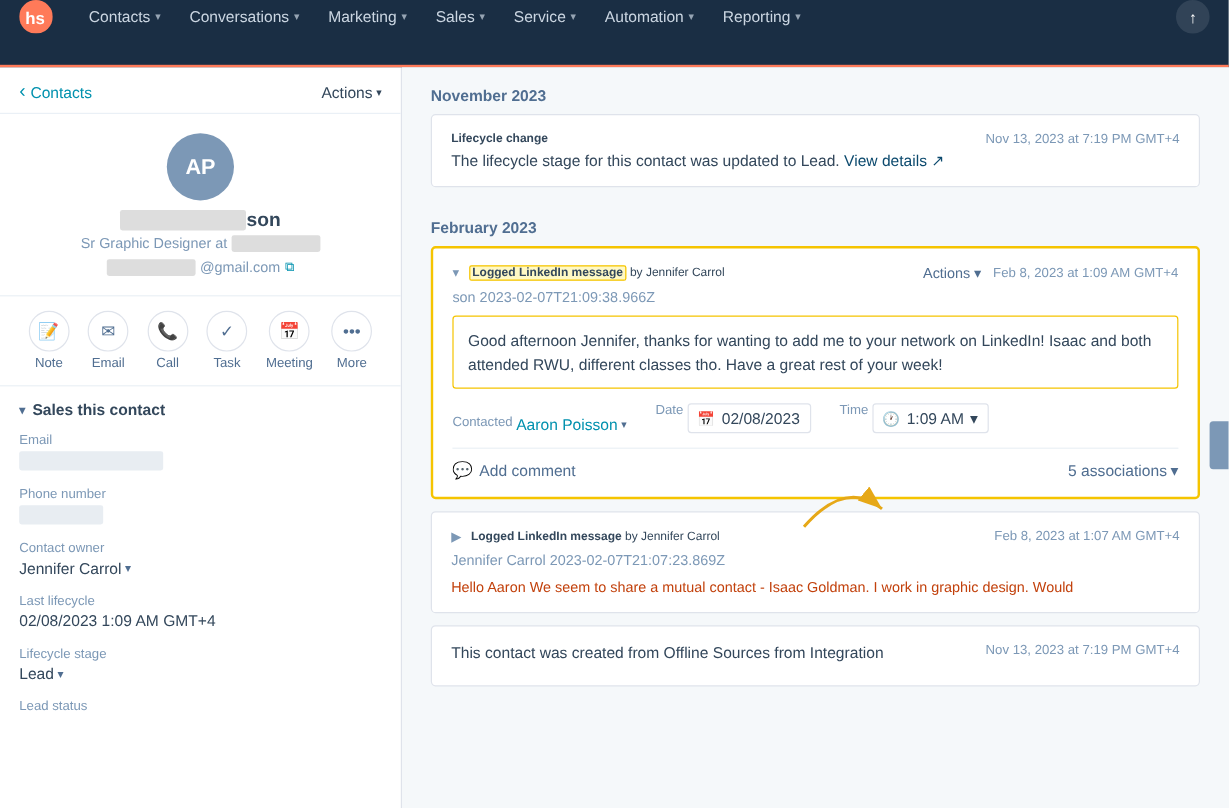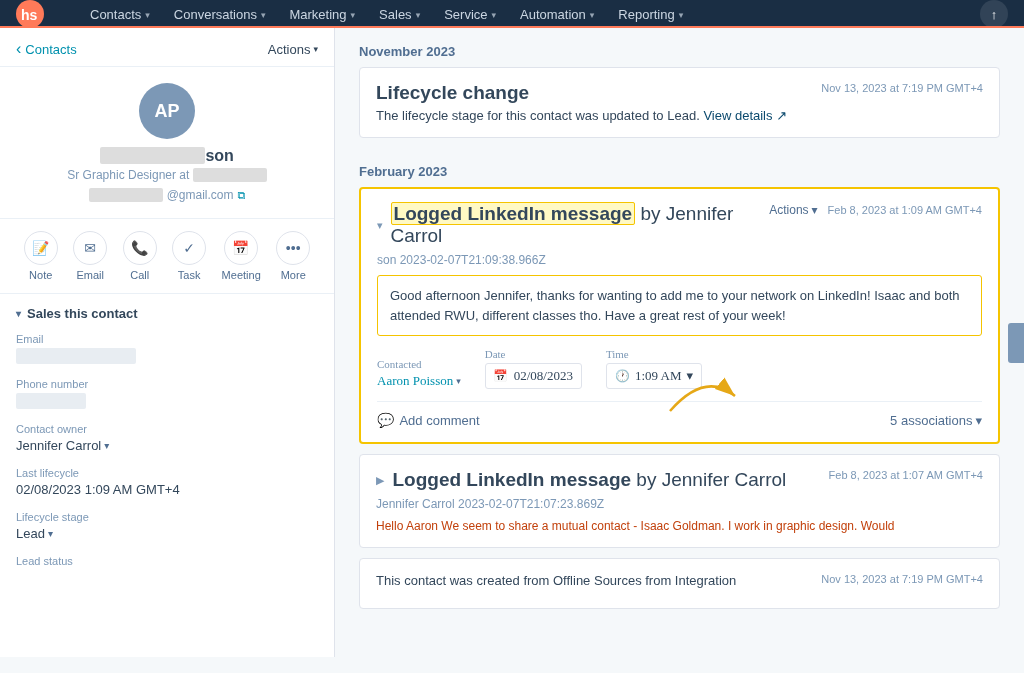--- a/index.html
+++ b/index.html
@@ -1,26 +1,25 @@
 <!DOCTYPE html>
 <html><head>
   <meta charset="utf-8">
   <style>
     * { box-sizing: border-box; margin: 0; padding: 0; }
     body { font-family: -apple-system, BlinkMacSystemFont, 'Segoe UI', sans-serif; font-size: 13px; background: #f5f8fa; color: #33475b; }
 
     
     .top-nav {
       background: #1a2e44;
-      height: 28px;
-      display: flex;
-      align-items: flex-end;
+      height: 56px;
+      display: flex;
+      align-items: flex-start;
       padding: 0 16px;
       position: relative;
-      gap: 16px;
     }
     .top-nav-logo {
       width: 28px; height: 28px;
       margin-right: 20px;
       flex-shrink: 0;
     }
     .top-nav-logo svg { width: 28px; height: 28px; }
     .nav-items { display: flex; align-items: center; gap: 4px; flex: 1; }
     .nav-item {
       color: #cbd6e2;
@@ -215,23 +214,24 @@
       border: 2px solid #f5c400;
     }
 
     .card-header {
       display: flex;
       justify-content: space-between;
       align-items: flex-start;
       margin-bottom: 6px;
     }
     .card-title {
-      font-size: 19px;
+      font-size: 10px;
       font-weight: 600;
       color: #33475b;
+      text-align: right;
     }
     .card-title .author { font-weight: 400; }
     .card-title .highlighted-text {
       background: #fff9c4;
       border: 1.5px solid #f5c400;
       border-radius: 2px;
       padding: 0 2px;
       font-weight: 600;
     }
     .card-timestamp {
@@ -263,21 +263,21 @@
       line-height: 1.5;
       margin-bottom: 12px;
     }
 
     .card-fields {
       display: flex;
       gap: 24px;
       margin-bottom: 12px;
       align-items: flex-end;
     }
-    .card-field { display: flex; flex-direction: column; gap: 3px; font-family: Liberation Serif, serif; }
+    .card-field { display: flex; flex-direction: row; gap: 3px; }
     .card-field-label { font-size: 11px; color: #7c98b6; font-weight: 500; }
     .card-field-value {
       font-size: 13px;
       color: #0091ae;
       cursor: pointer;
       display: flex; align-items: center; gap: 3px;
     }
     .card-field-value .chevron { font-size: 9px; color: #506e91; }
     .date-input {
       display: flex; align-items: center; gap: 5px;

